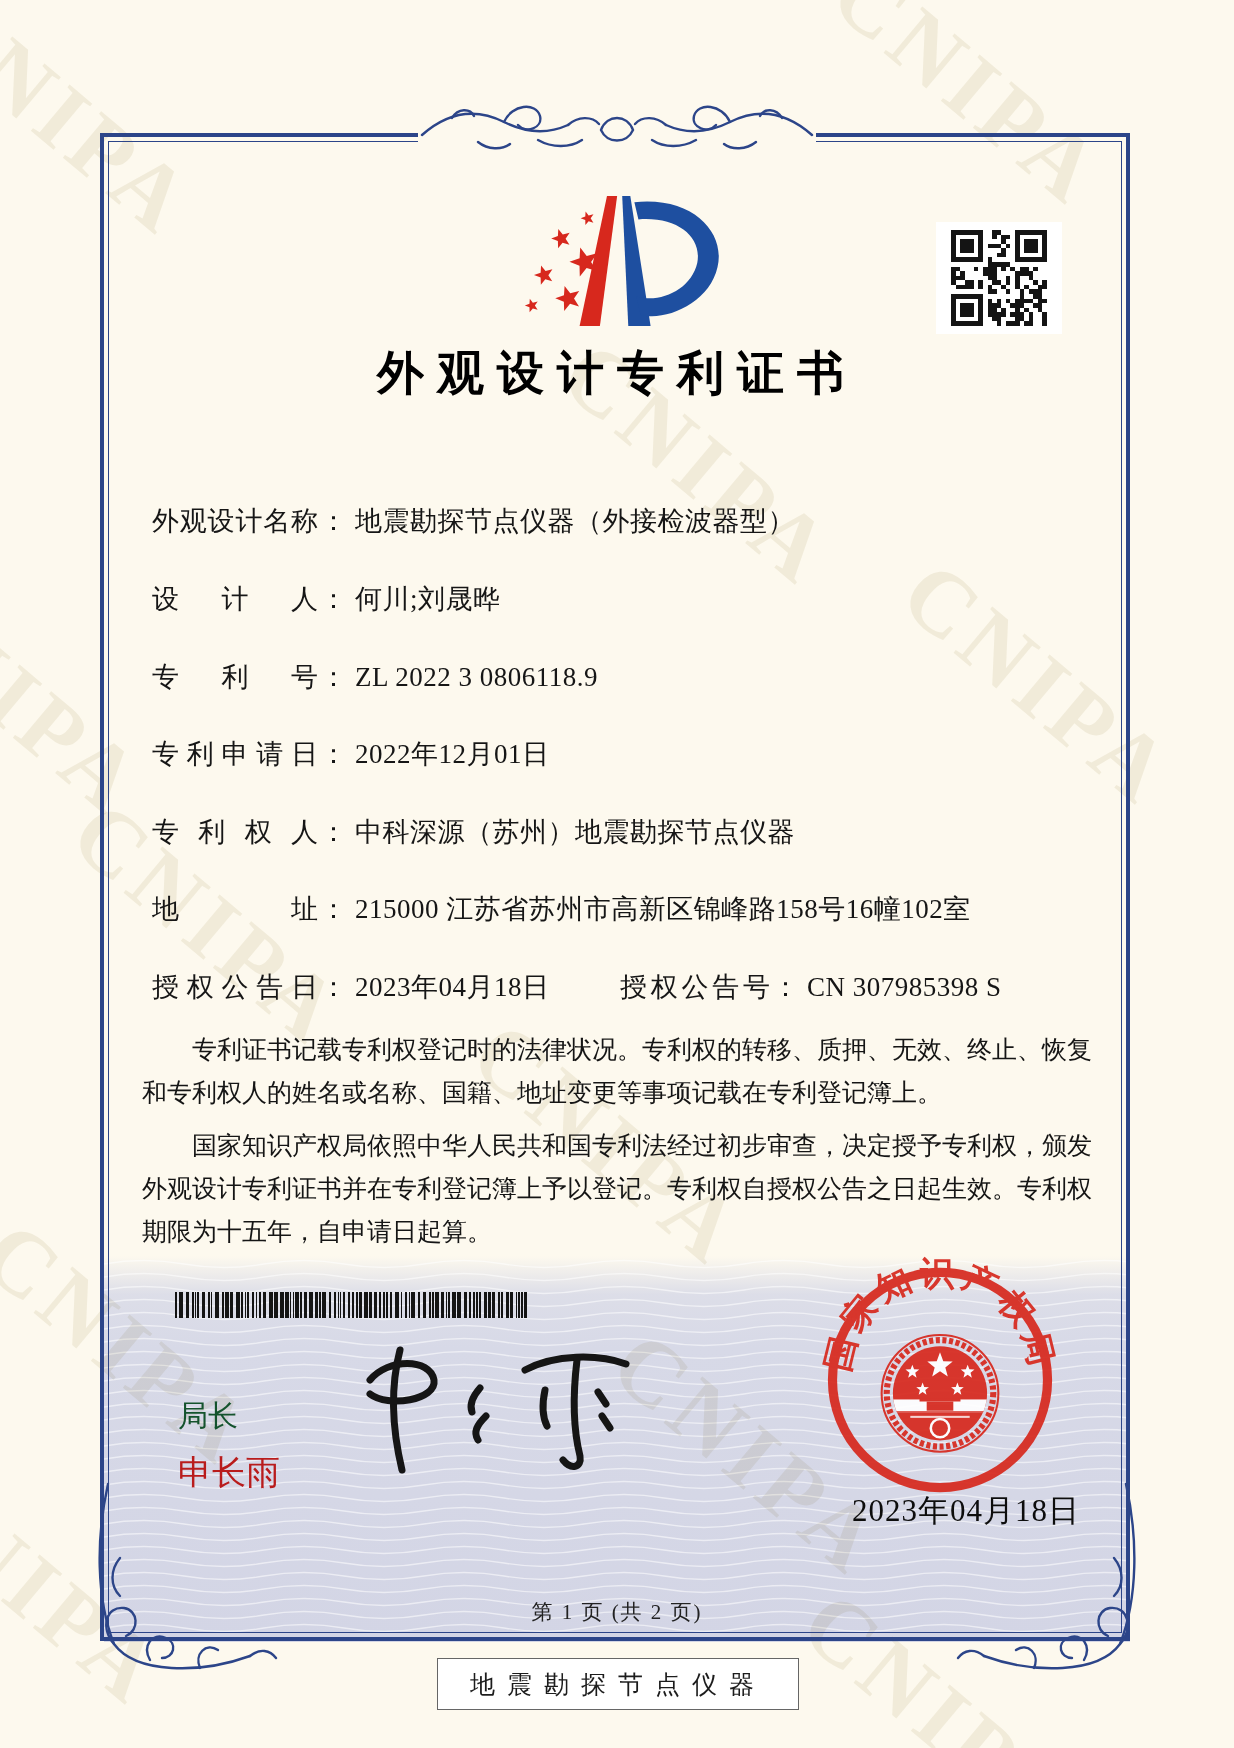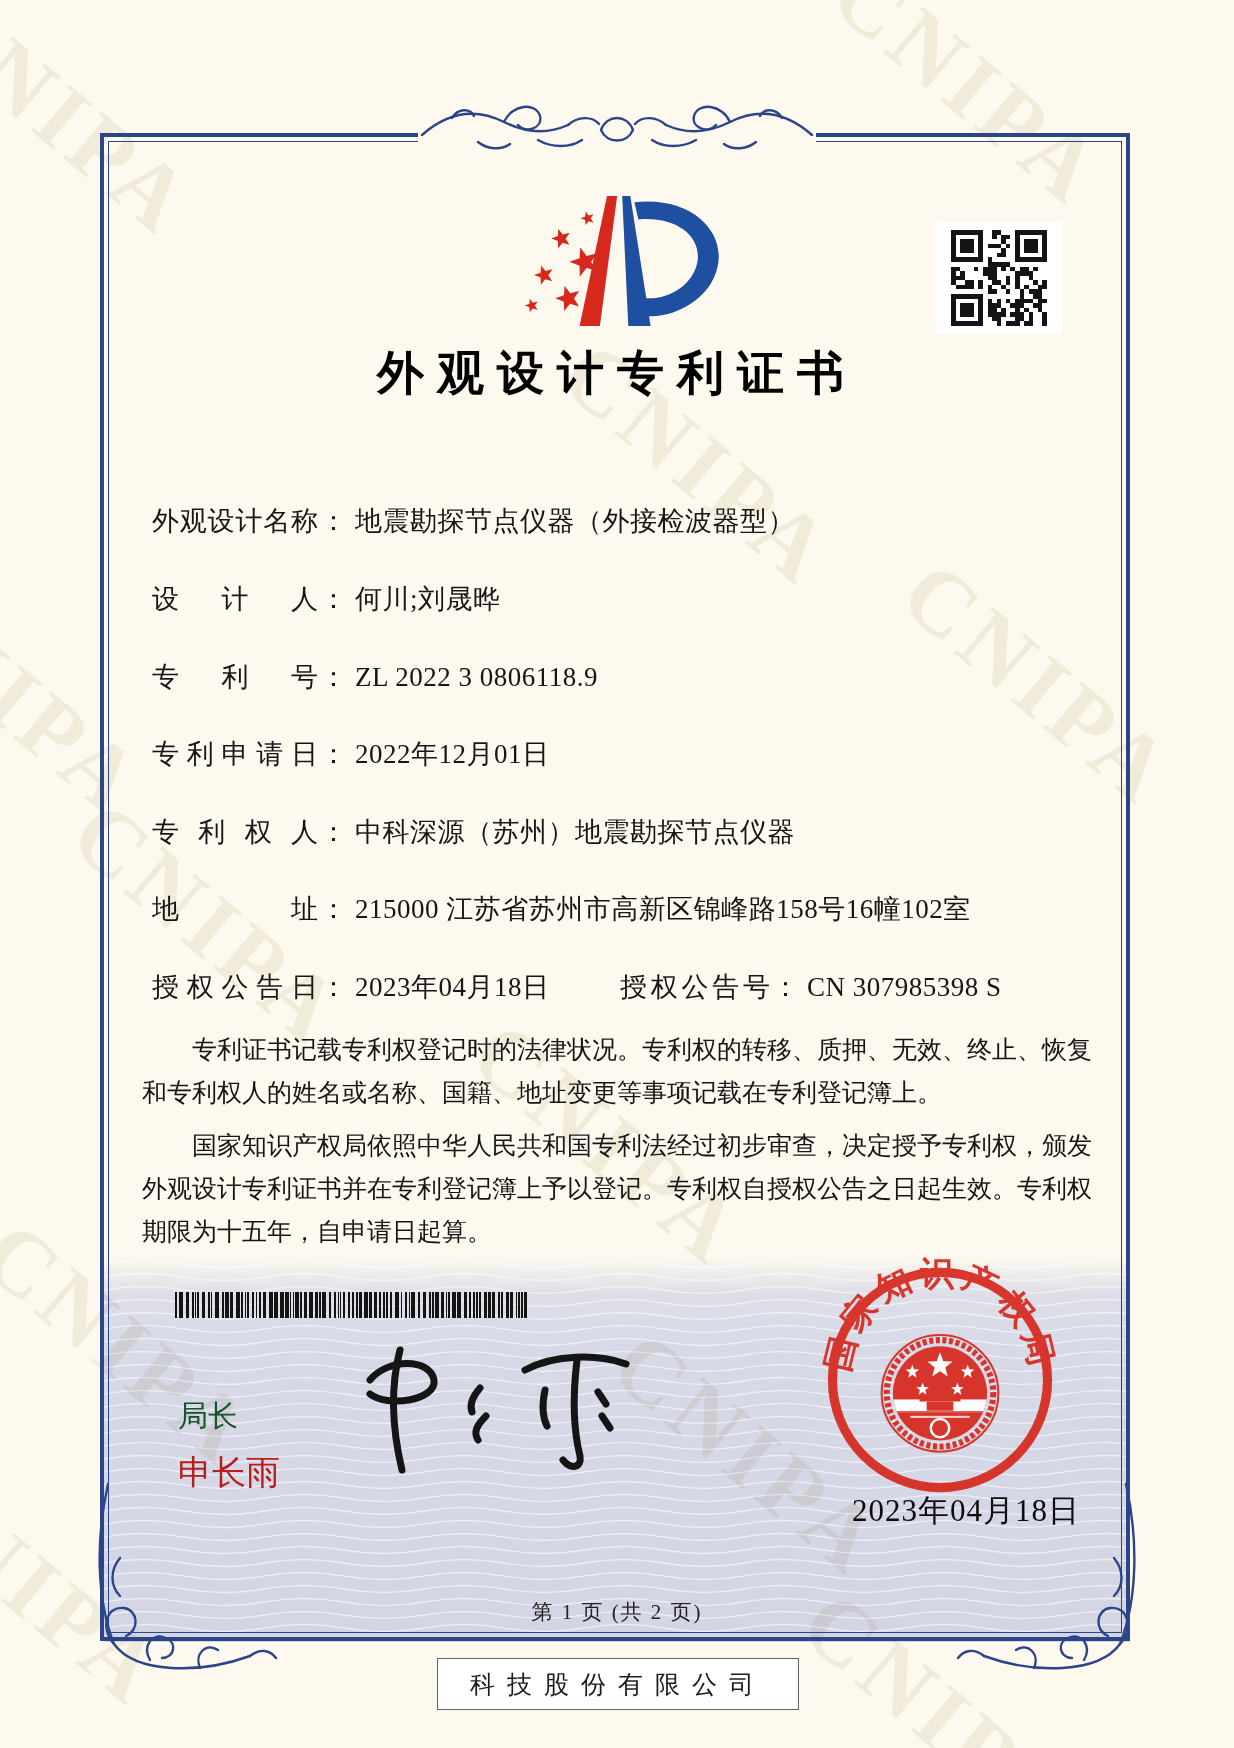--- a/index.html
+++ b/index.html
@@ -462,15 +462,15 @@
         <circle cx="125" cy="172" r="9" fill="none" stroke="#ffffff" stroke-width="2.5"></circle>
         <rect x="96" y="160" width="58" height="2" fill="#ffffff" opacity=".8"></rect>
       </g>
     </g>
   </svg>
 
   <div class="seal-date">2023年04月18日</div>
 
   <div class="page-info">第 1 页 (共 2 页)</div>
 
-  <div class="cont-box">科技股份有限公司</div>
+  <div class="cont-box">地震勘探节点仪器</div>
 
 </div>
 
 </body></html>

